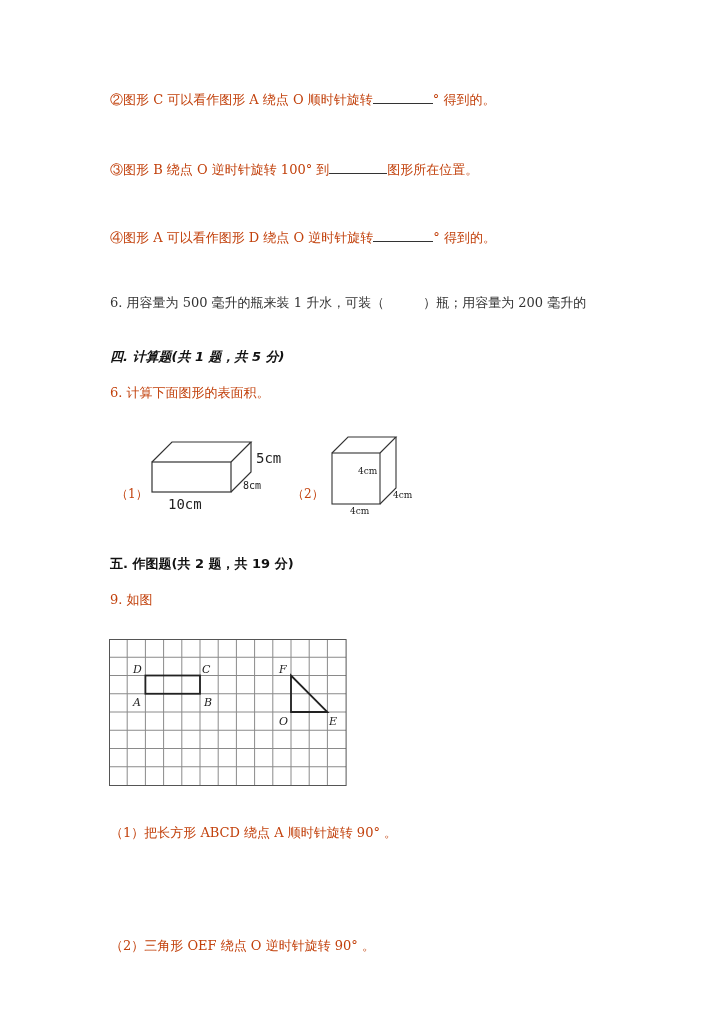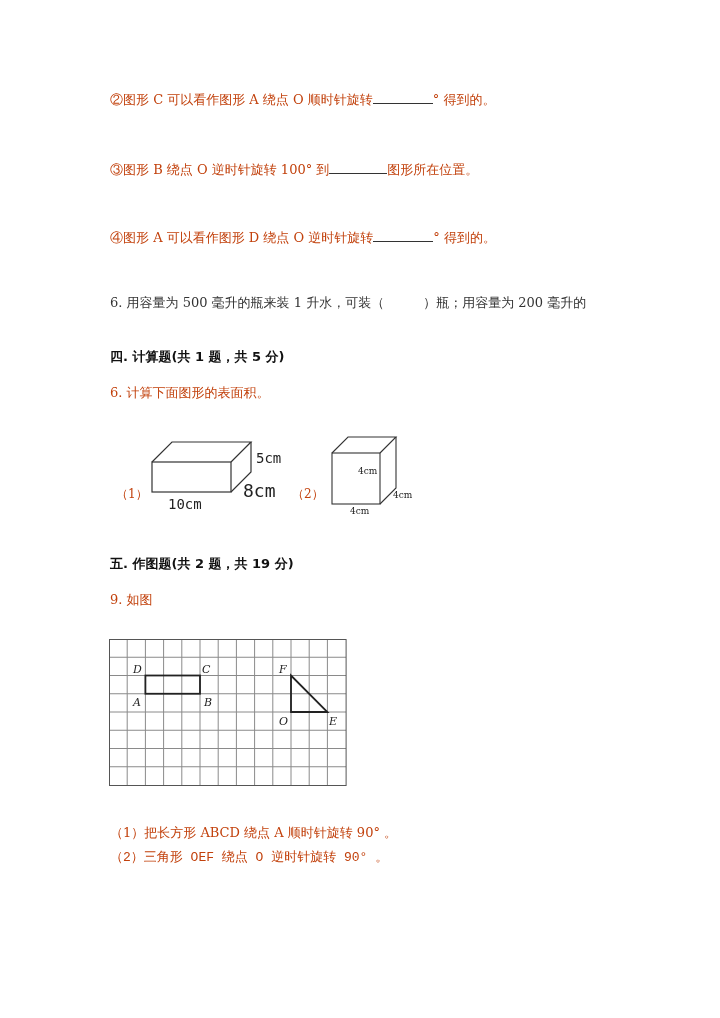--- a/index.html
+++ b/index.html
@@ -25,34 +25,34 @@
 </div>
 
 <div class="line" style="top:227px;">
   <span>④图形 A 可以看作图形 D 绕点 O 逆时针旋转</span><span class="blank" style="width:60px;"></span><span>° 得到的。</span>
 </div>
 
 <div class="para" style="top:292px;">
   <div>6. 用容量为 500 毫升的瓶来装 1 升水，可装（　　　）瓶；用容量为 200 毫升的</div>
 </div>
 
-<div class="heading" style="top:347px;">四. 计算题(共 1 题，共 5 分)</div>
+<div class="heading" style="top:347px;font-style:italic;">四. 计算题(共 1 题，共 5 分)</div>
 <div class="line" style="top:383px;">6. 计算下面图形的表面积。</div>
 
 <div class="fig" style="left:110px; top:430px;">
   <span class="line" style="left:6px; top:54px; font-size:12px;">（1）</span>
   <svg width="200" height="90" style="position:absolute; left:0; top:0;">
     <g fill="none" stroke="#333" stroke-width="1.2">
       <rect x="42" y="32" width="79" height="30"></rect>
       <polyline points="42,32 62,12 141,12 121,32"></polyline>
       <polyline points="141,12 141,42 121,62"></polyline>
     </g>
   </svg>
   <span style="position:absolute; left:146px; top:20px; font-size:14px; font-family:'DejaVu Sans Mono','Liberation Mono',monospace;">5cm</span>
-  <span style="position:absolute; left:133px; top:50px; font-size:18px; font-family:'DejaVu Sans Mono','Liberation Mono',monospace;">8cm</span>
+  <span style="position:absolute; left:133px; top:50px; font-size:10px; font-family:'DejaVu Sans Mono','Liberation Mono',monospace;">8cm</span>
   <span style="position:absolute; left:58px; top:66px; font-size:14px; font-family:'DejaVu Sans Mono','Liberation Mono',monospace;">10cm</span>
 </div>
 
 <div class="fig" style="left:290px; top:430px;">
   <span class="line" style="left:2px; top:54px; font-size:12px;">（2）</span>
   <svg width="110" height="90" style="position:absolute; left:0; top:0;">
     <g fill="none" stroke="#333" stroke-width="1.1">
       <rect x="42" y="23" width="48" height="51"></rect>
       <polyline points="42,23 58,7 106,7 90,23"></polyline>
       <polyline points="106,7 106,58 90,74"></polyline>
@@ -100,13 +100,13 @@
       <text x="24" y="67">A</text>
       <text x="95" y="67">B</text>
       <text x="170" y="34">F</text>
       <text x="170" y="86">O</text>
       <text x="220" y="86">E</text>
     </g>
   </svg>
 </div>
 
 <div class="line" style="top:823px;">（1）把长方形 ABCD 绕点 A 顺时针旋转 90° 。</div>
-<div class="line" style="top:848px;font-family:Liberation Mono, monospace;">（2）三角形 OEF 绕点 O 逆时针旋转 90° 。</div>
+<div class="line" style="top:936px;">（2）三角形 OEF 绕点 O 逆时针旋转 90° 。</div>
 
 </body></html>

